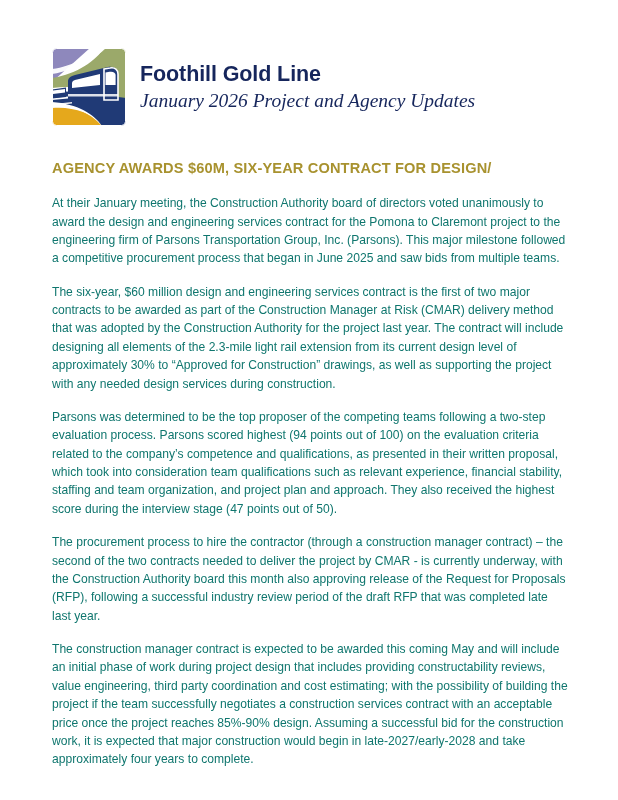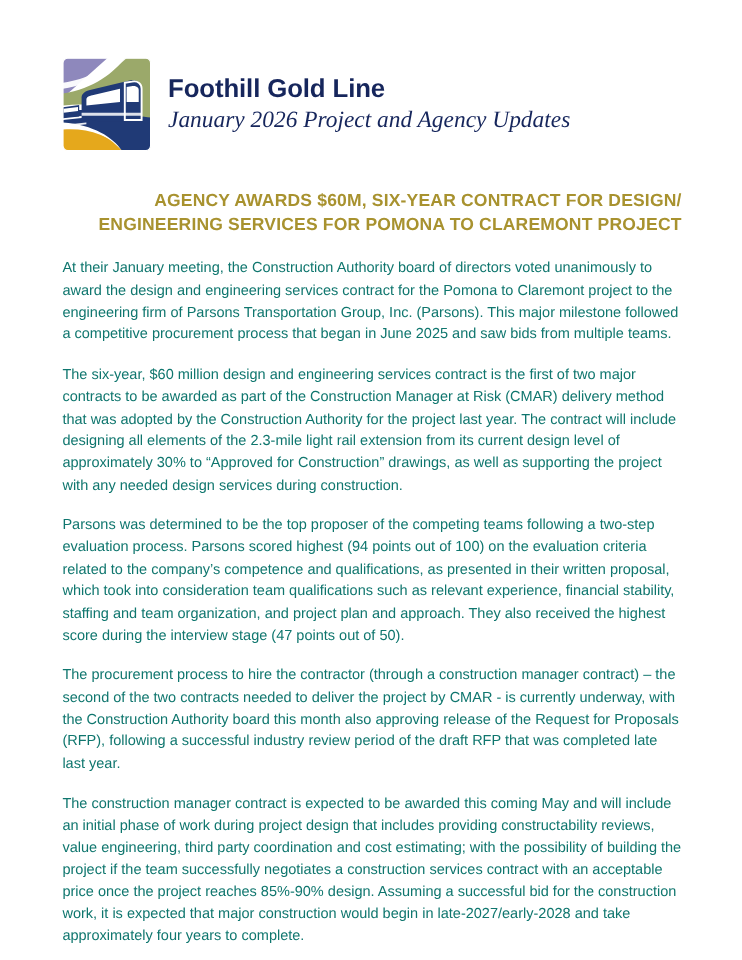--- a/index.html
+++ b/index.html
@@ -79,21 +79,20 @@
 
   .headline {
     color: #A8922F;
     font-family: "Liberation Sans", sans-serif;
     font-size: 14.6px;
     font-weight: bold;
     letter-spacing: 0.15px;
     line-height: 1.38;
     text-transform: uppercase;
     margin: 0 0 16px 0;
-    text-align: right;
   }
   .headline .hl-line { display: block; white-space: nowrap; }
 
   .body-copy p {
     color: #0f766e;
     font-family: "Liberation Sans", sans-serif;
     font-size: 12.1px;
     line-height: 1.52;
     margin: 0 0 15px 0;
     text-align: left;
@@ -154,21 +153,20 @@
       <div class="brand-title">Foothill Gold Line</div>
       <div class="brand-subtitle">January 2026 Project and Agency Updates</div>
     </div>
 
   </div>
 
   <div class="article">
 
     <h1 class="headline">
       <span class="hl-line">AGENCY AWARDS $60M, SIX-YEAR CONTRACT FOR DESIGN/</span>
-      <span class="hl-line">ENGINEERING SERVICES FOR POMONA TO CLAREMONT PROJECT</span>
     </h1>
 
     <div class="body-copy">
       <p>At their January meeting, the Construction Authority board of directors voted unanimously to award the design and engineering services contract for the Pomona to Claremont project to the engineering firm of Parsons Transportation Group, Inc. (Parsons). This major milestone followed a competitive procurement process that began in June 2025 and saw bids from multiple teams.</p>
       <p>The six-year, $60 million design and engineering services contract is the first of two major contracts to be awarded as part of the Construction Manager at Risk (CMAR) delivery method that was adopted by the Construction Authority for the project last year. The contract will include designing all elements of the 2.3-mile light rail extension from its current design level of approximately 30% to “Approved for Construction” drawings, as well as supporting the project with any needed design services during construction.</p>
       <p>Parsons was determined to be the top proposer of the competing teams following a two-step evaluation process. Parsons scored highest (94 points out of 100) on the evaluation criteria related to the company’s competence and qualifications, as presented in their written proposal, which took into consideration team qualifications such as relevant experience, financial stability, staffing and team organization, and project plan and approach. They also received the highest score during the interview stage (47 points out of 50).</p>
       <p>The procurement process to hire the contractor (through a construction manager contract) – the second of the two contracts needed to deliver the project by CMAR - is currently underway, with the Construction Authority board this month also approving release of the Request for Proposals (RFP), following a successful industry review period of the draft RFP that was completed late last year.</p>
       <p>The construction manager contract is expected to be awarded this coming May and will include an initial phase of work during project design that includes providing constructability reviews, value engineering, third party coordination and cost estimating; with the possibility of building the project if the team successfully negotiates a construction services contract with an acceptable price once the project reaches 85%-90% design. Assuming a successful bid for the construction work, it is expected that major construction would begin in late-2027/early-2028 and take approximately four years to complete.</p>
     </div>
 

